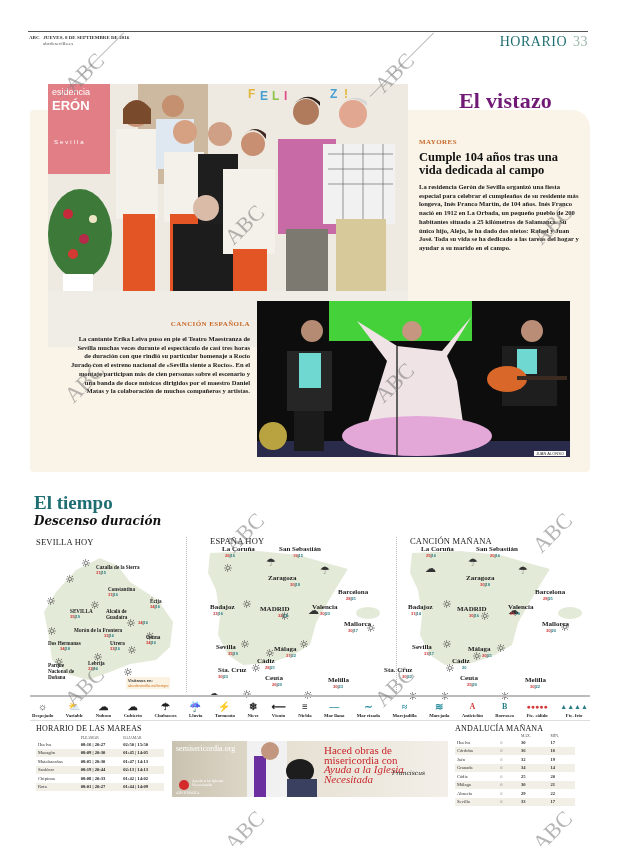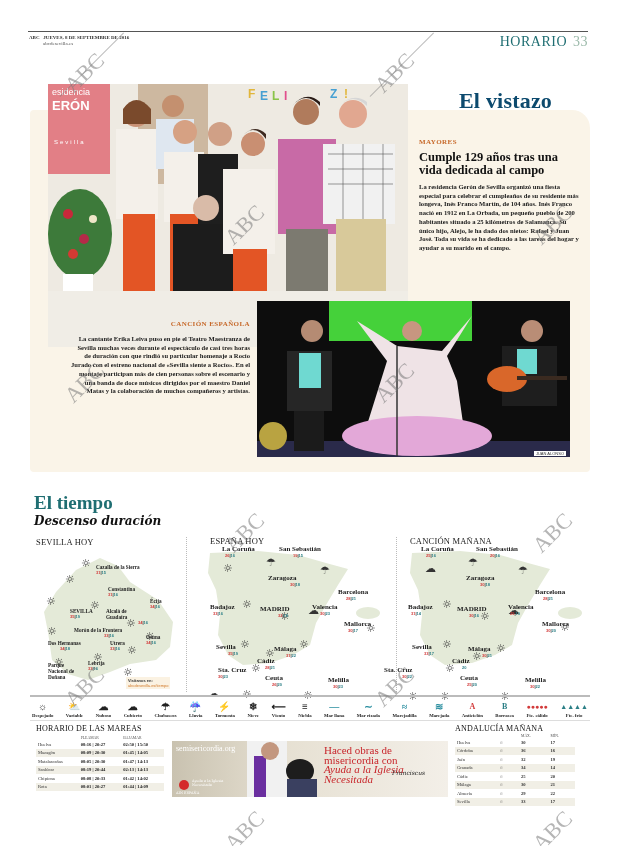--- a/index.html
+++ b/index.html
@@ -5,21 +5,21 @@
   *{box-sizing:border-box;margin:0;padding:0}
   html,body{width:620px;height:846px;background:#fff;overflow:hidden}
   body{position:relative;font-family:"DejaVu Serif",serif;color:#222}
   .abs{position:absolute}
   .topline{left:28px;top:31px;width:560px;height:1px;background:#555}
   .hdr-left{left:29px;top:35px;font-size:5px;line-height:6px;font-weight:bold;color:#333;font-family:"Liberation Serif",serif}
   .hdr-left .sub{font-weight:normal;color:#555}
   .hdr-right{right:32px;top:34px;font-size:14px;color:#1f6e72;font-family:"Liberation Serif",serif;letter-spacing:.5px}
   .hdr-right .pg{color:#9ab9a9;margin-left:6px}
   .cream{left:30px;top:110px;width:560px;height:362px;background:#faf4e8;border-radius:4px 18px 4px 4px}
-  .vistazo{left:459px;top:88px;font-size:22px;font-weight:bold;color:#0c4a6e;font-family:"Liberation Serif",serif;letter-spacing:.2px}
+  .vistazo{left:459px;top:88px;font-size:22px;font-weight:bold;color:#701a75;font-family:"Liberation Serif",serif;letter-spacing:.2px}
   .photo1{left:48px;top:84px;width:360px;height:263px;overflow:hidden;background:#f0ede6}
   .photo2{left:257px;top:301px;width:313px;height:156px;overflow:hidden;background:#111}
   .credit{font-size:4px;font-family:"Liberation Sans",sans-serif;color:#333}
   .kicker{font-size:7px;font-weight:bold;color:#c7692a;letter-spacing:.4px;font-family:"Liberation Serif",serif}
   .headline{font-weight:bold;font-family:"Liberation Serif",serif;color:#111;line-height:13px;font-size:12.5px}
   .body{font-size:6.6px;line-height:8.7px;font-weight:bold;color:#222;font-family:"Liberation Serif",serif}
   .a1{left:419px;top:138px;width:160px}
   .a2{left:70px;top:320px;width:180px;text-align:right}
   .tiempo{left:34px;top:492px;font-size:19px;color:#1f6e72;font-weight:bold;font-family:"Liberation Serif",serif}
   .descenso{left:34px;top:514px;font-size:12px;font-style:italic;font-weight:bold;color:#111;font-family:"DejaVu Serif",serif}
@@ -119,21 +119,21 @@
           <line x1="315" y1="60" x2="315" y2="135"></line>
           <line x1="335" y1="60" x2="335" y2="135"></line>
         </g>
     </g>
   </svg>
   <span class="abs credit" style="right:2px;bottom:2px">ABC</span>
 </div>
 
 <div class="abs a1">
   <div class="kicker">MAYORES</div>
-  <div class="headline" style="margin-top:5px">Cumple 129 años tras una vida dedicada al campo</div>
+  <div class="headline" style="margin-top:5px">Cumple 104 años tras una vida dedicada al campo</div>
   <div class="body" style="margin-top:6px">La residencia Gerón de Sevilla organizó una fiesta especial para celebrar el cumpleaños de su residente más longeva, Inés Franco Martín, de 104 años. Inés Franco nació en 1912 en La Orbada, un pequeño pueblo de 200 habitantes situado a 25 kilómetros de Salamanca. Su único hijo, Alejo, le ha dado dos nietos: Rafael y Juan José. Toda su vida se ha dedicado a las tareas del hogar y ayudar a su marido en el campo.</div>
 </div>
 
 <div class="abs a2">
   <div class="kicker">CANCIÓN ESPAÑOLA</div>
   <div class="body" style="margin-top:7px">La cantante Erika Leiva puso en pie el Teatro Maestranza de Sevilla muchas veces durante el espectáculo de casi tres horas de duración con que rindió su particular homenaje a Rocío Jurado con el estreno nacional de «Sevilla siente a Rocío». En el montaje participan más de cien personas sobre el escenario y una banda de doce músicos dirigidos por el maestro Daniel Matas y la colaboración de muchos compañeros y artistas.</div>
 </div>
 
 <div class="abs photo2">
   <svg width="313" height="156" viewBox="0 0 313 156">

